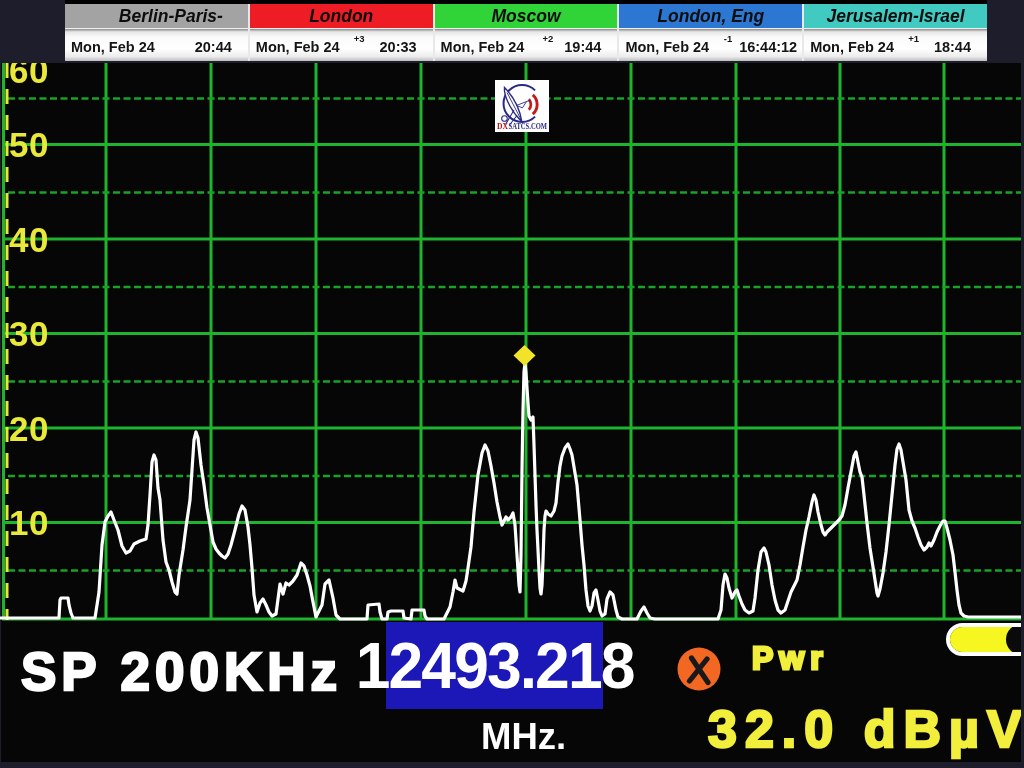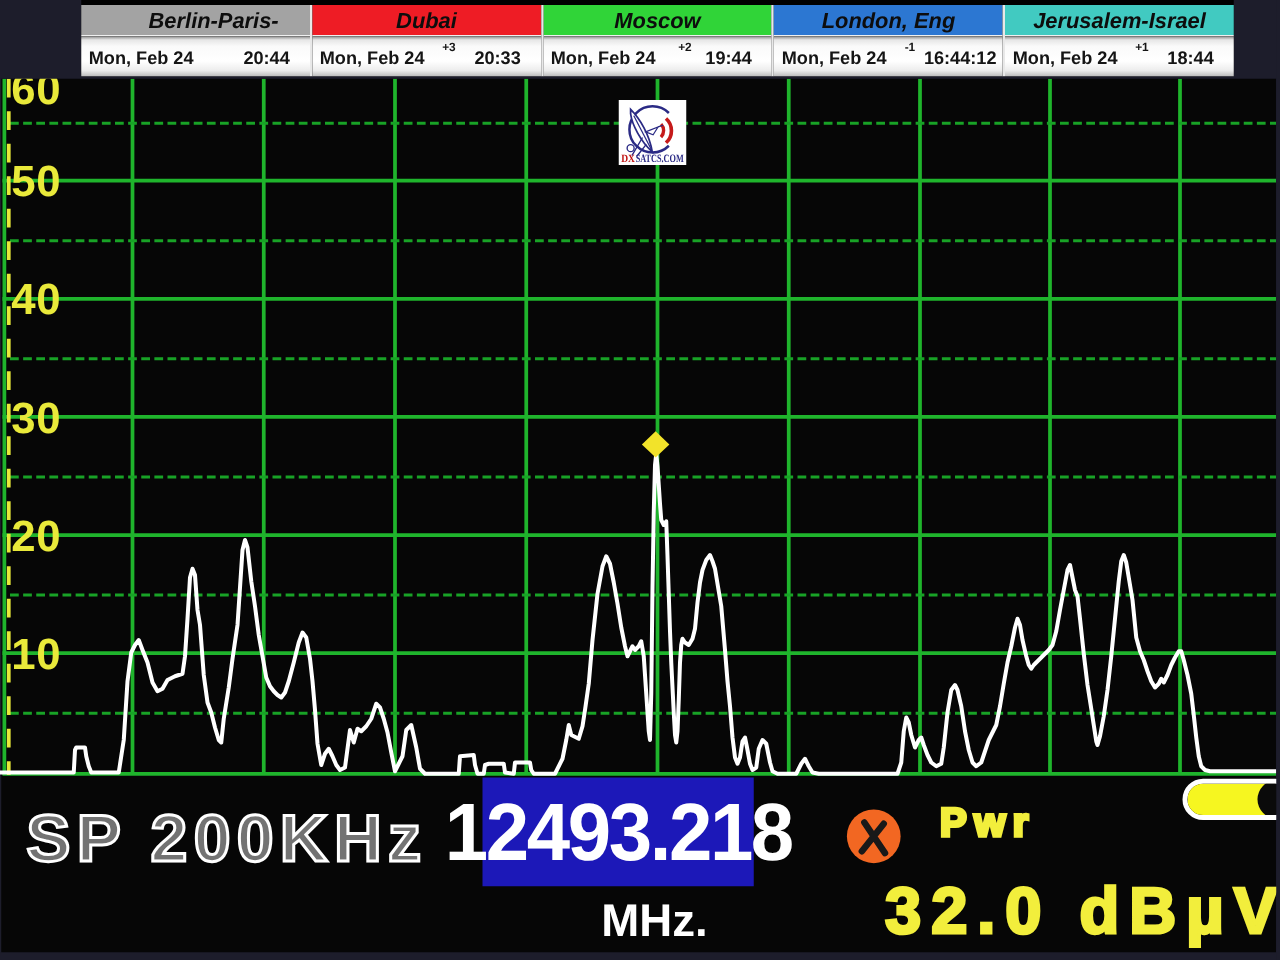--- a/index.html
+++ b/index.html
@@ -8,21 +8,21 @@
 #bar{position:absolute;left:65px;top:0;width:922px;height:61px;background:#000;display:flex;box-sizing:border-box;padding-top:4px;}
 .cell{flex:1 1 0;display:flex;flex-direction:column;min-width:0;}
 .cell+.cell{border-left:2px solid #e8e8e8;}
 .hd{height:23.5px;line-height:24.5px;text-align:center;font-size:17.5px;font-weight:bold;font-style:italic;color:#0d0d0d;letter-spacing:0px;}
 .sep{height:2px;background:#f0f0f0;}
 .dt{height:36px;background:linear-gradient(#8a8a8a 0%,#e6e6e6 9%,#fafafa 25%,#ffffff 62%,#ececec 86%,#bdbdbd 100%);position:relative;color:#151515;font-weight:bold;}
 .dt .d{position:absolute;left:6px;top:10px;font-size:14.5px;}
 .dt .o{position:absolute;top:4px;font-size:9.5px;font-weight:bold;}
 .dt .t{position:absolute;right:16px;top:10px;font-size:14.5px;}
 
-.btxt{position:absolute;color:#737373;font-weight:bold;white-space:nowrap;}
+.btxt{position:absolute;color:#ffffff;font-weight:bold;white-space:nowrap;}
 #sp{left:21px;top:641px;font-size:53px;-webkit-text-stroke:2.4px #fff;letter-spacing:5px;}
 #khzw{left:21px;top:701px;font-size:53px;-webkit-text-stroke:2.4px #fff;letter-spacing:5.5px;}
 #bluebox{position:absolute;left:386px;top:622px;width:217px;height:87px;background:#1c18b8;display:flex;align-items:center;justify-content:center;}
 #bluebox span{color:#fff;font-weight:bold;font-size:65px;letter-spacing:-2px;transform:scaleX(0.96);}
 #mhz{position:absolute;left:481px;top:716px;font-size:36.5px;color:#fff;font-weight:bold;}
 #pwr{position:absolute;left:752px;top:640px;font-size:32px;color:#f2ee3c;font-weight:bold;-webkit-text-stroke:2.8px #f2ee3c;letter-spacing:6px;}
 #dbuv{position:absolute;left:708px;top:699px;font-size:52px;color:#f2ee3c;font-weight:bold;-webkit-text-stroke:2.5px #f2ee3c;letter-spacing:8px;}
 #pill{position:absolute;left:946px;top:623px;width:82px;height:33px;border:4px solid #fff;border-radius:17px 8px 8px 17px;background:#0a0a0a;box-sizing:border-box;overflow:hidden;}
 #pill .yel{position:absolute;left:0;top:0;width:66px;height:100%;background:#f6f620;}
 #pill .knob{position:absolute;left:56px;top:-3px;width:31px;height:31px;background:#0a0a0a;border-radius:50%;}
@@ -107,21 +107,21 @@
 <div id="bar">
   <div class="cell">
         <div class="hd" style="background:#a3a3a3;padding-left:29px;">Berlin-Paris-Lučenec</div>
         <div class="sep"></div>
     <div class="dt">
           <span class="d">Mon, Feb 24</span>
           <span class="t">20:44</span>
         </div>
       </div>
   <div class="cell">
-        <div class="hd" style="background:#ee1c25;">Dubai</div>
+        <div class="hd" style="background:#ee1c25;">London</div>
         <div class="sep"></div>
     <div class="dt">
           <span class="d">Mon, Feb 24</span>
           <span class="o" style="right:68px;">+3</span>
           <span class="t">20:33</span>
         </div>
       </div>
   <div class="cell">
         <div class="hd" style="background:#30d438;">Moscow</div>
         <div class="sep"></div>

